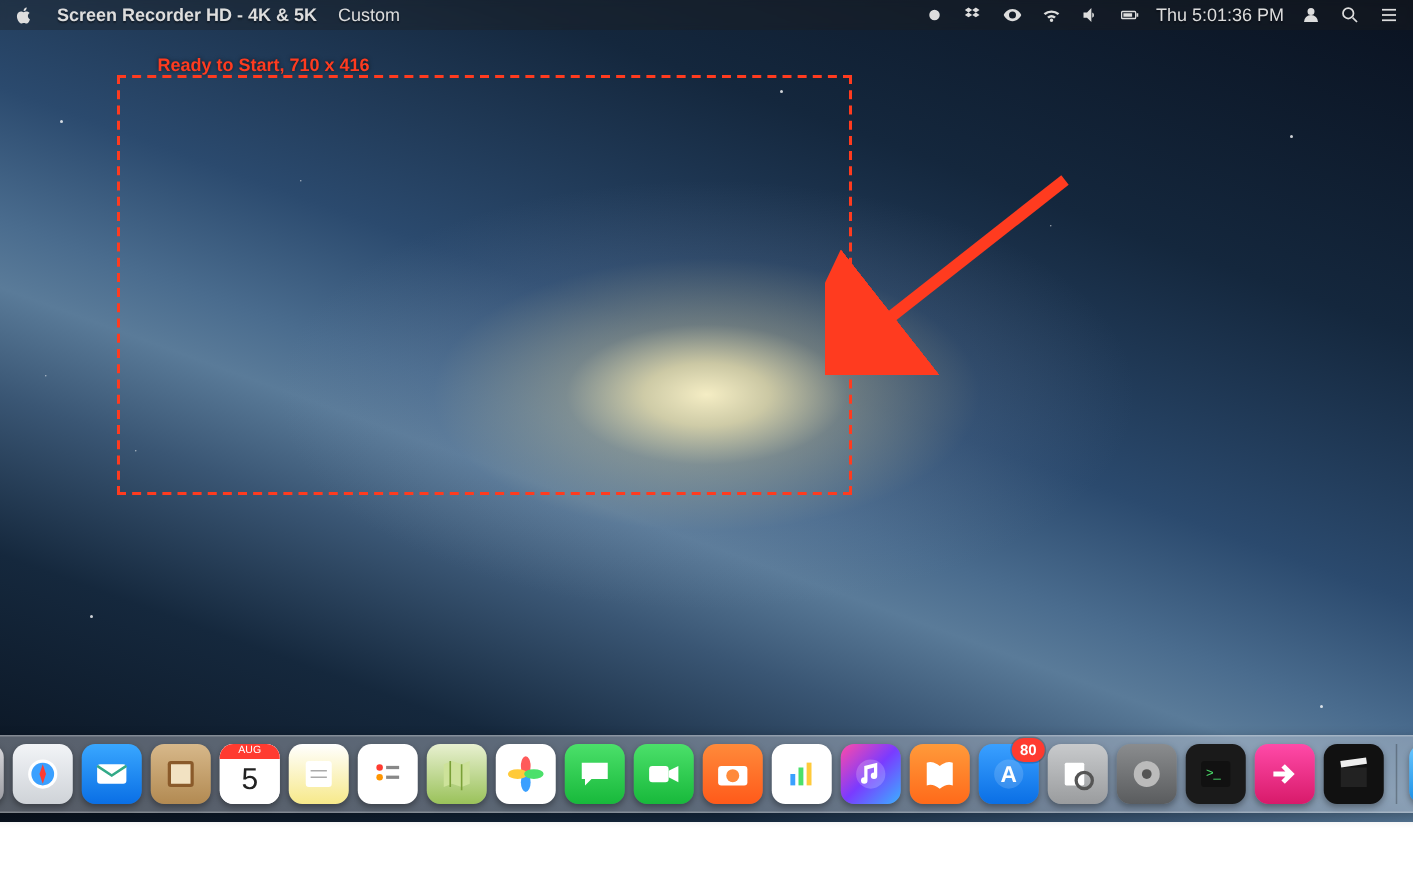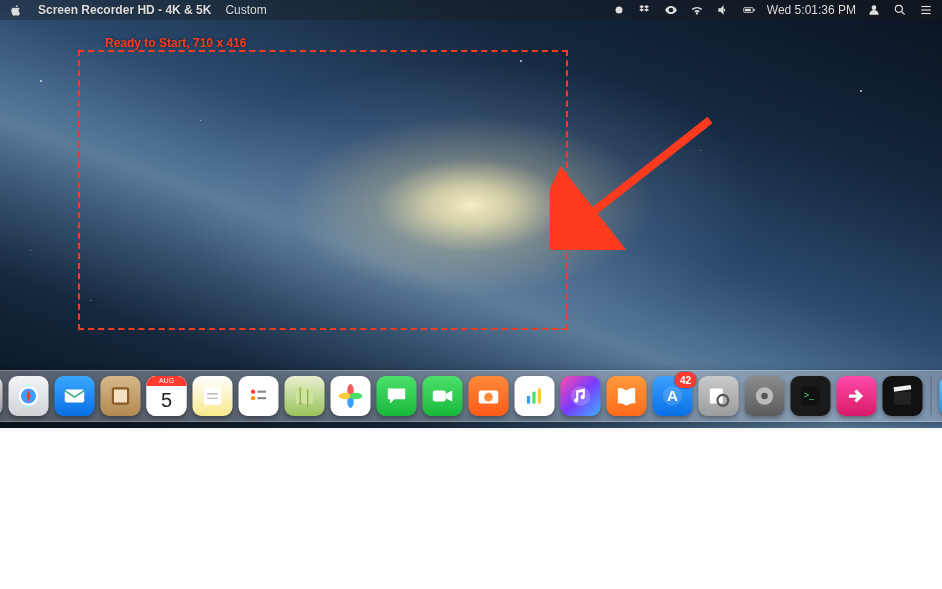--- a/index.html
+++ b/index.html
@@ -1,18 +1,18 @@
 <!DOCTYPE html>
 <html><head>
 <meta charset="utf-8">
 <style>
   html,body{margin:0;padding:0;width:942px;height:589px;overflow:hidden;font-family:-apple-system,"Helvetica Neue",Arial,sans-serif;}
   
   #desktop{
-    position:relative;width:942px;height:428px;
+    position:relative;width:942px;height:548px;
     background:
       radial-gradient(ellipse 520px 260px at 50% 48%, rgba(255,245,200,0.95) 0%, rgba(255,240,180,0.75) 8%, rgba(210,200,160,0.4) 18%, rgba(120,140,170,0.15) 35%, transparent 55%),
       linear-gradient(200deg, #0a1220 0%, #14273d 25%, #2b4a6e 45%, #4a6c8e 55%, #5a7b99 60%, #3a5674 68%, #15283d 80%, #09121e 100%);
   }
   
   .star{position:absolute;width:2px;height:2px;background:#fff;border-radius:50%;opacity:.8}
   .star.s{width:1px;height:1px;opacity:.6}
   
   #menubar{
     position:absolute;top:0;left:0;right:0;height:20px;
@@ -117,21 +117,21 @@
             <path d="M4 9v6h4l5 5V4L8 9H4zm12 3a3 3 0 00-2-3v6a3 3 0 002-3z"></path>
           </svg>
         </span>
       <span class="icon">
           <svg viewBox="0 0 24 24">
             <rect x="3" y="8" width="16" height="8" rx="1" fill="none" stroke="#ddd" stroke-width="1.5"></rect>
             <rect x="5" y="10" width="10" height="4"></rect>
             <rect x="20" y="10" width="2" height="4"></rect>
           </svg>
         </span>
-      <span>Wed 5:01:36 PM</span>
+      <span>Thu 5:01:36 PM</span>
       <span class="icon">
           <svg viewBox="0 0 24 24">
             <path d="M12 12a4 4 0 100-8 4 4 0 000 8zm-8 8a8 8 0 0116 0H4z"></path>
           </svg>
         </span>
       <span class="icon">
           <svg viewBox="0 0 24 24">
             <circle cx="10" cy="10" r="6" fill="none" stroke="#ddd" stroke-width="2"></circle>
             <line x1="15" y1="15" x2="20" y2="20" stroke="#ddd" stroke-width="2"></line>
           </svg>
@@ -250,21 +250,21 @@
       <div class="dock-icon" style="background: linear-gradient(rgb(255, 154, 58), rgb(255, 106, 26));">
         <svg xmlns="http://www.w3.org/2000/svg" viewBox="0 0 24 24">
           <path d="M4 5c3-1 5 0 8 2 3-2 5-3 8-2v14c-3-1-5 0-8 2-3-2-5-3-8-2z" fill="#fff"></path>
         </svg>
       </div>
       <div class="dock-icon" style="background: linear-gradient(rgb(58, 160, 255), rgb(10, 111, 229));">
         <svg xmlns="http://www.w3.org/2000/svg" viewBox="0 0 24 24">
           <circle cx="12" cy="12" r="9" fill="rgba(255,255,255,.15)"></circle>
           <text x="12" y="17" text-anchor="middle" font-size="14" font-weight="700" fill="#fff">A</text>
         </svg>
-        <div class="badge">42</div>
+        <div class="badge">80</div>
       </div>
       <div class="dock-icon" style="background: linear-gradient(rgb(200, 202, 204), rgb(154, 156, 158));">
         <svg xmlns="http://www.w3.org/2000/svg" viewBox="0 0 24 24">
           <rect x="4" y="5" width="12" height="14" rx="1" fill="#fff"></rect>
           <circle cx="16" cy="16" r="5" fill="none" stroke="#555" stroke-width="2"></circle>
         </svg>
       </div>
       <div class="dock-icon" style="background: linear-gradient(rgb(138, 140, 142), rgb(90, 92, 94));">
         <svg xmlns="http://www.w3.org/2000/svg" viewBox="0 0 24 24">
           <circle cx="12" cy="12" r="8" fill="#bbb"></circle>

